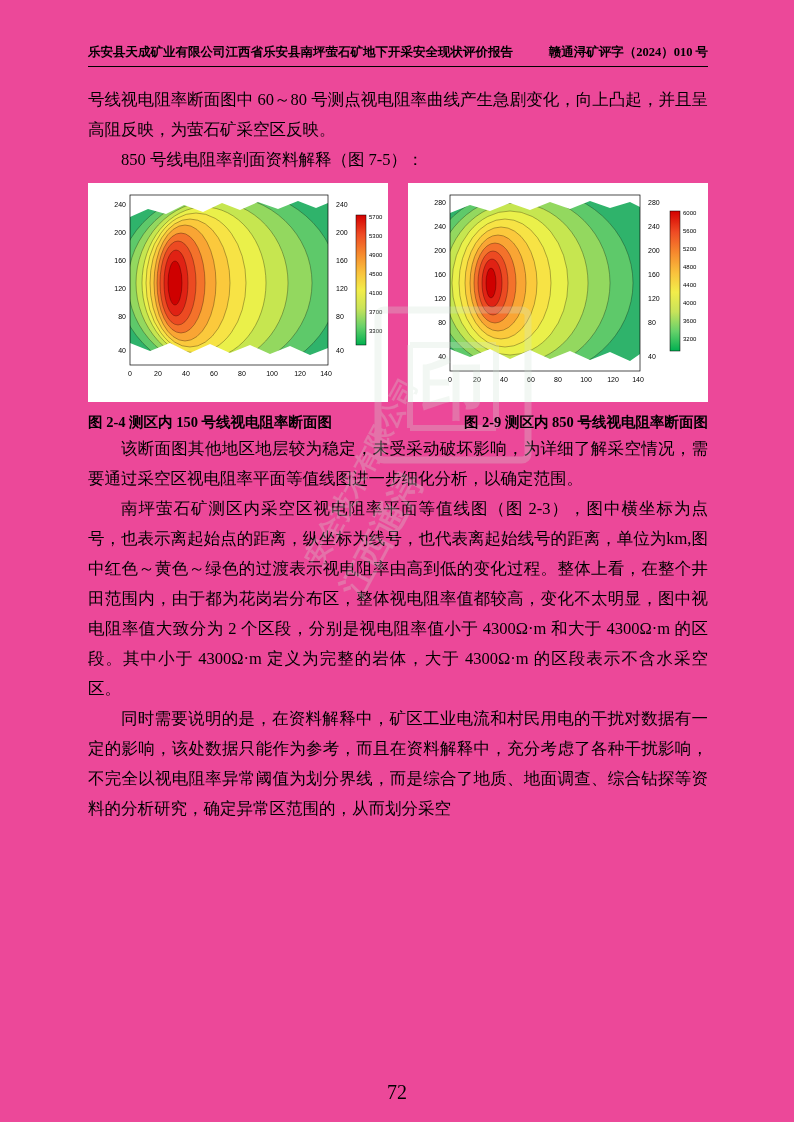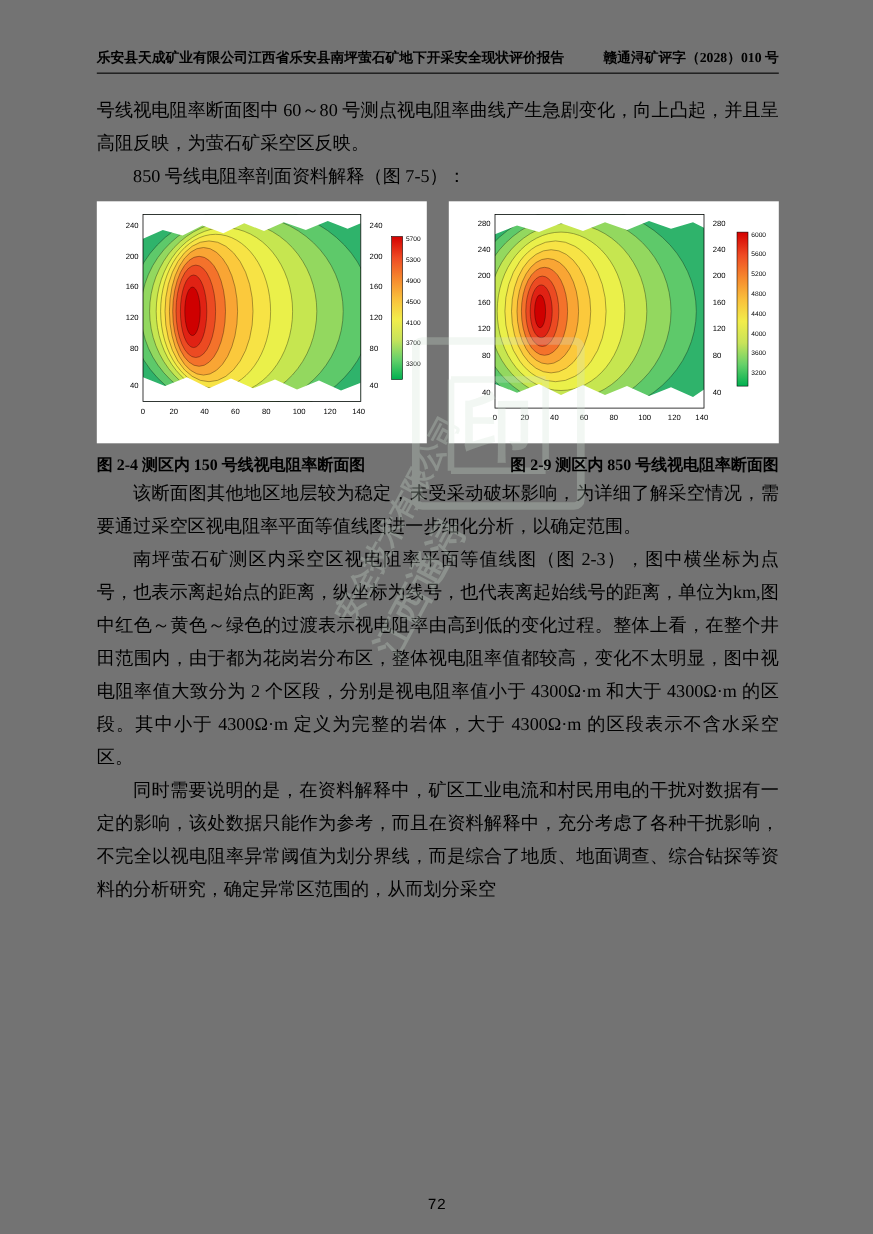--- a/index.html
+++ b/index.html
@@ -8,21 +8,21 @@
     background: #ffffff;
   }
   body {
     font-family: "Liberation Serif", "DejaVu Serif", serif;
   }
   .page {
     position: relative;
     width: 794px;
     height: 1122px;
     margin: 0 auto;
-    background: #737373;
+    background: #ec4899;
     overflow: hidden;
     box-sizing: border-box;
   }
   .page-inner {
     position: absolute;
     left: 88px;
     top: 44px;
     width: 620px;
     height: 1010px;
   }
@@ -89,23 +89,22 @@
     pointer-events: none;
     z-index: 4;
     opacity: 0.5;
   }
   .footer-num {
     position: absolute;
     left: 0;
     right: 0;
     bottom: 18px;
     text-align: center;
-    font-size: 14px;
+    font-size: 20px;
     color: #000;
-    font-family: Liberation Mono, monospace;
   }
   
   .axis-lbl {
     font-family: "Liberation Sans", sans-serif;
     font-size: 7px;
     fill: #000;
   }
   .cb-lbl {
     font-family: "Liberation Sans", sans-serif;
     font-size: 6px;
@@ -113,21 +112,21 @@
   }
 </style>
 </head>
 <body>
 
 <div class="page">
   <div class="page-inner">
 
     <div class="header">
       <div class="header-left">乐安县天成矿业有限公司江西省乐安县南坪萤石矿地下开采安全现状评价报告</div>
-      <div class="header-right">赣通浔矿评字（2028）010 号</div>
+      <div class="header-right">赣通浔矿评字（2024）010 号</div>
     </div>
     <div class="header-rule"></div>
 
     <p class="para">号线视电阻率断面图中 60～80 号测点视电阻率曲线产生急剧变化，向上凸起，并且呈高阻反映，为萤石矿采空区反映。</p>
 
     <p class="para indent">850 号线电阻率剖面资料解释（图 7-5）：</p>
 
 
     <div class="figure-area">
       <div class="figs">

